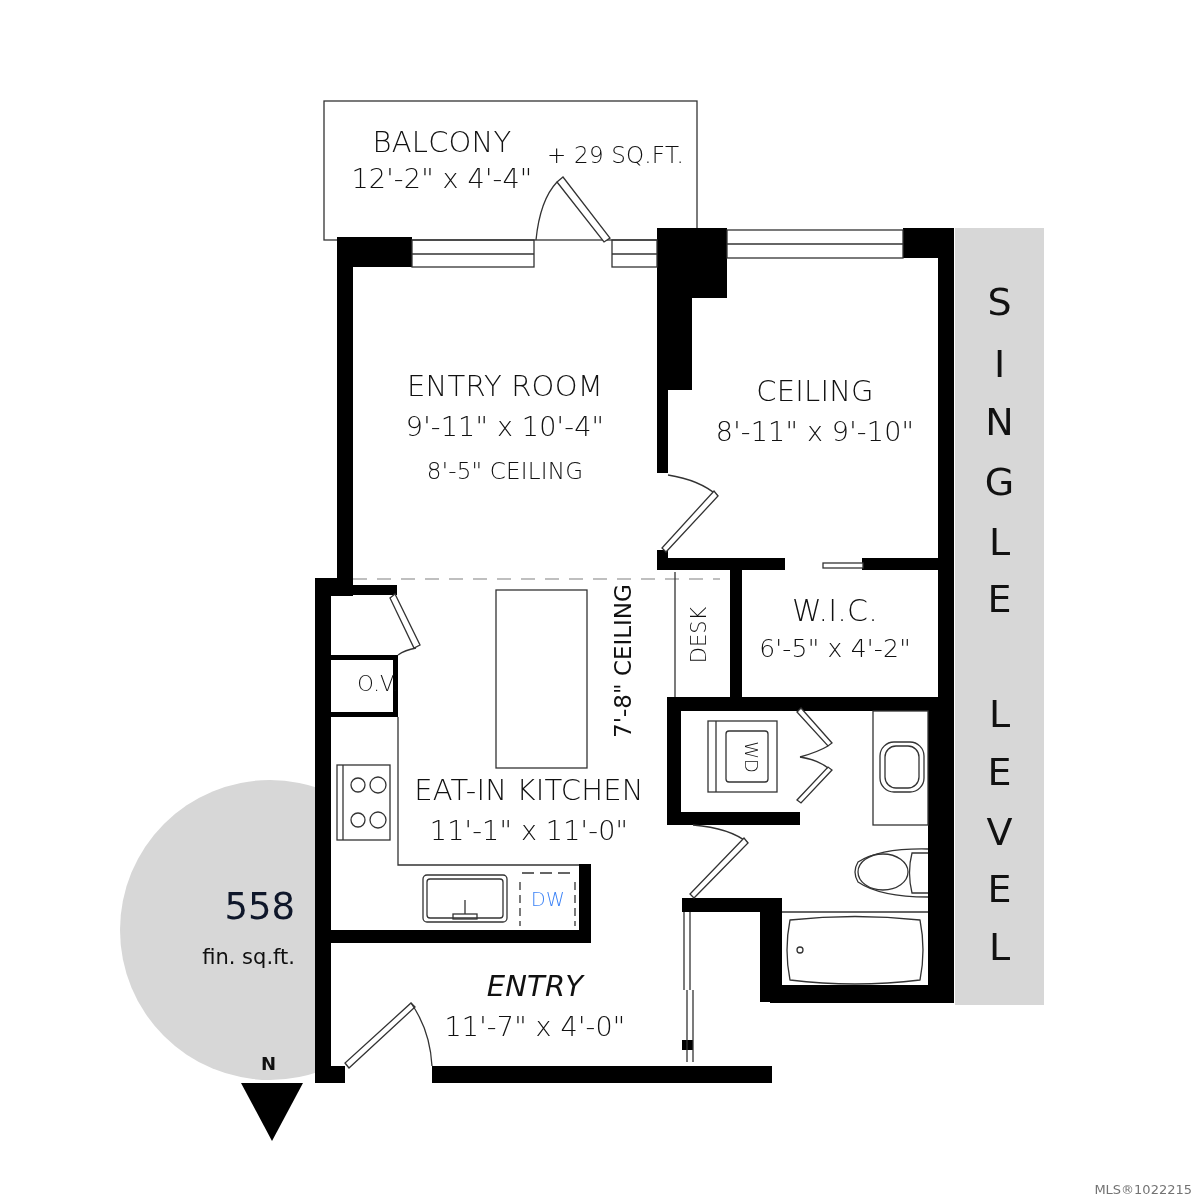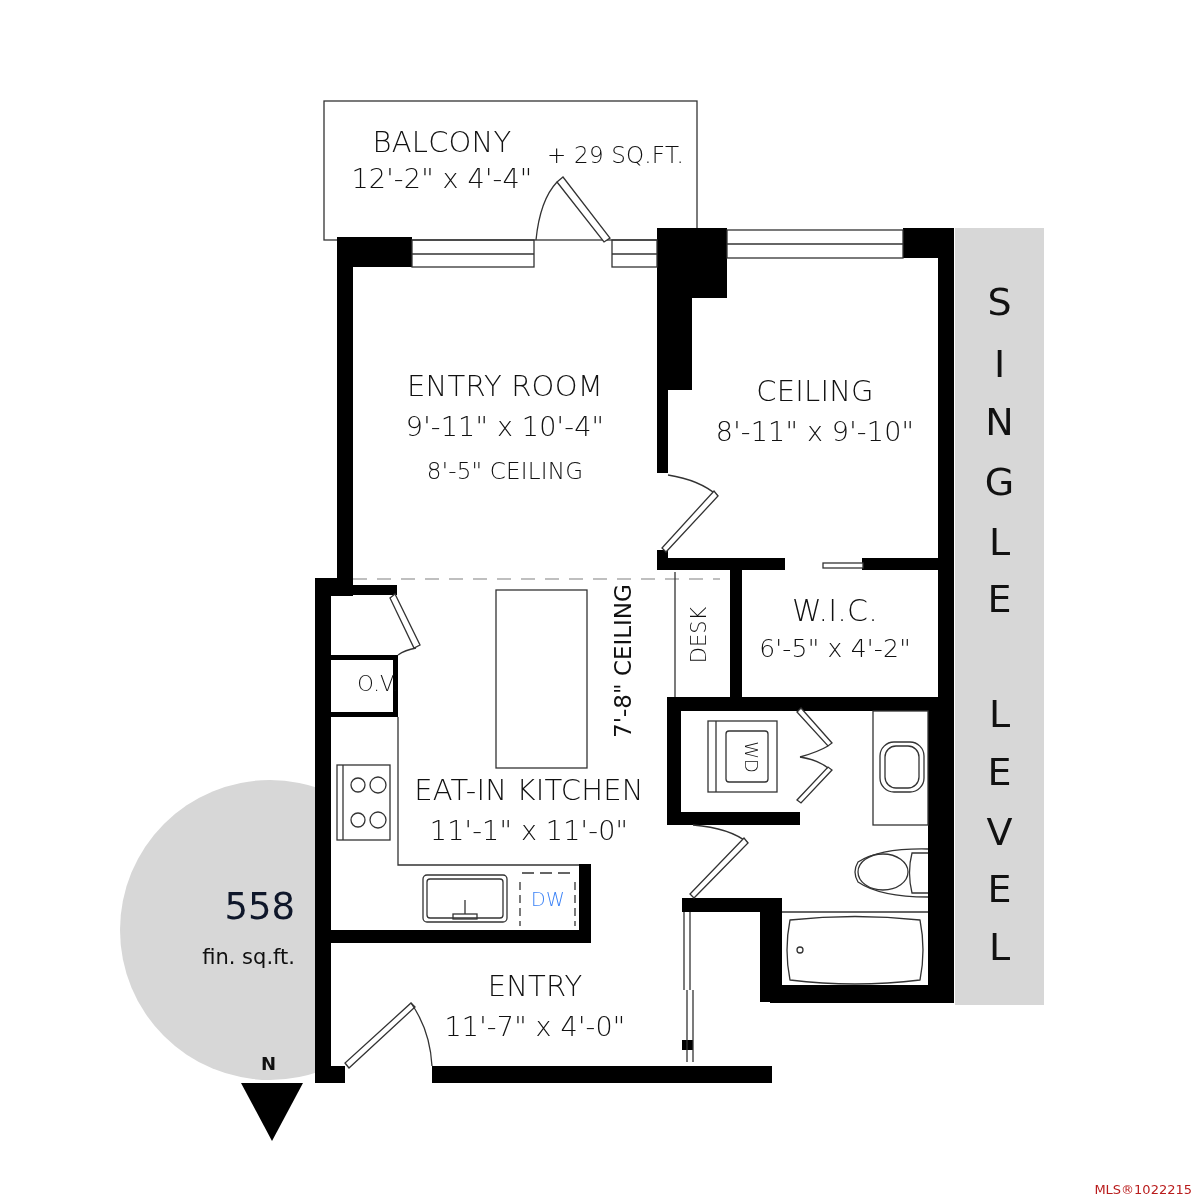--- a/index.html
+++ b/index.html
@@ -8,21 +8,21 @@
   .lbl { position:absolute; text-align:center; white-space:nowrap; color:#111; font-weight:300; letter-spacing:0.2px; }
   .room-name { font-size:29px; line-height:34px; }
   .room-dim  { font-size:27px; line-height:34px; }
   .room-sub  { font-size:23px; line-height:30px; }
   .vert { position:absolute; transform:rotate(-90deg); transform-origin:center center; white-space:nowrap; text-align:center; }
   .level-band { position:absolute; left:955px; top:228px; width:89px; height:777px; background:#d7d7d7; }
   .level-letter { position:absolute; left:0; width:89px; text-align:center; font-size:38px; font-weight:400; color:#111; line-height:38px; }
   .area-num { position:absolute; right:905px; top:886px; font-size:37px; line-height:42px; color:#0f172a; }
   .area-unit { position:absolute; right:905px; top:944px; font-size:21px; line-height:26px; color:#111; }
   .north-n { position:absolute; left:261px; top:1053px; font-size:18px; font-weight:bold; color:#111; }
-  .mls { position:absolute; right:8px; bottom:3px; font-size:13px; color:#b91c1c; }
+  .mls { position:absolute; right:8px; bottom:3px; font-size:13px; color:#737373; }
 </style>
 </head>
 <body>
 
 <svg class="plan" viewBox="0 0 1200 1200" width="1200" height="1200">
   <defs>
     <clipPath id="leftHalf">
         <rect x="0" y="0" width="318" height="1200"></rect>
       </clipPath>
   </defs>
@@ -188,21 +188,21 @@
 <div class="lbl room-name" style="left:692px;top:374px;width:246px;">CEILING</div>
 <div class="lbl room-dim" style="left:692px;top:415px;width:246px;">8'-11" x 9'-10"</div>
 
 <div class="lbl room-name" style="left:742px;top:594px;width:186px;font-size:30px;">W.I.C.</div>
 <div class="lbl room-dim" style="left:742px;top:632px;width:186px;font-size:25px;">6'-5" x 4'-2"</div>
 
 <div class="lbl room-name" style="left:398px;top:773px;width:262px;">EAT-IN KITCHEN</div>
 <div class="lbl room-dim" style="left:398px;top:814px;width:262px;">11'-1" x 11'-0"</div>
 <div class="vert room-sub" style="left:528px;top:646px;width:190px;height:30px;">7'-8" CEILING</div>
 
-<div class="lbl room-name" style="left:420px;top:969px;width:230px;">ENTRY</div>
+<div class="lbl room-name" style="left:420px;top:969px;width:230px;font-style:italic;">ENTRY</div>
 <div class="lbl room-dim" style="left:420px;top:1010px;width:230px;">11'-7" x 4'-0"</div>
 
 <div class="vert" style="left:665px;top:621px;width:72px;height:28px;font-size:21px;font-weight:300;">DESK</div>
 <div class="lbl" style="left:331px;top:672px;width:62px;font-size:21px;font-weight:300;margin-left:16px;">O.V.</div>
 <div class="lbl" style="left:521px;top:888px;width:54px;font-size:19px;font-weight:300;color:#3b82f6;">DW</div>
 <div class="vert" style="left:729px;top:744px;width:40px;height:26px;font-size:18px;font-weight:300;transform:rotate(90deg);">WD</div>
 
 <div class="area-num">558</div>
 <div class="area-unit">fin. sq.ft.</div>
 

